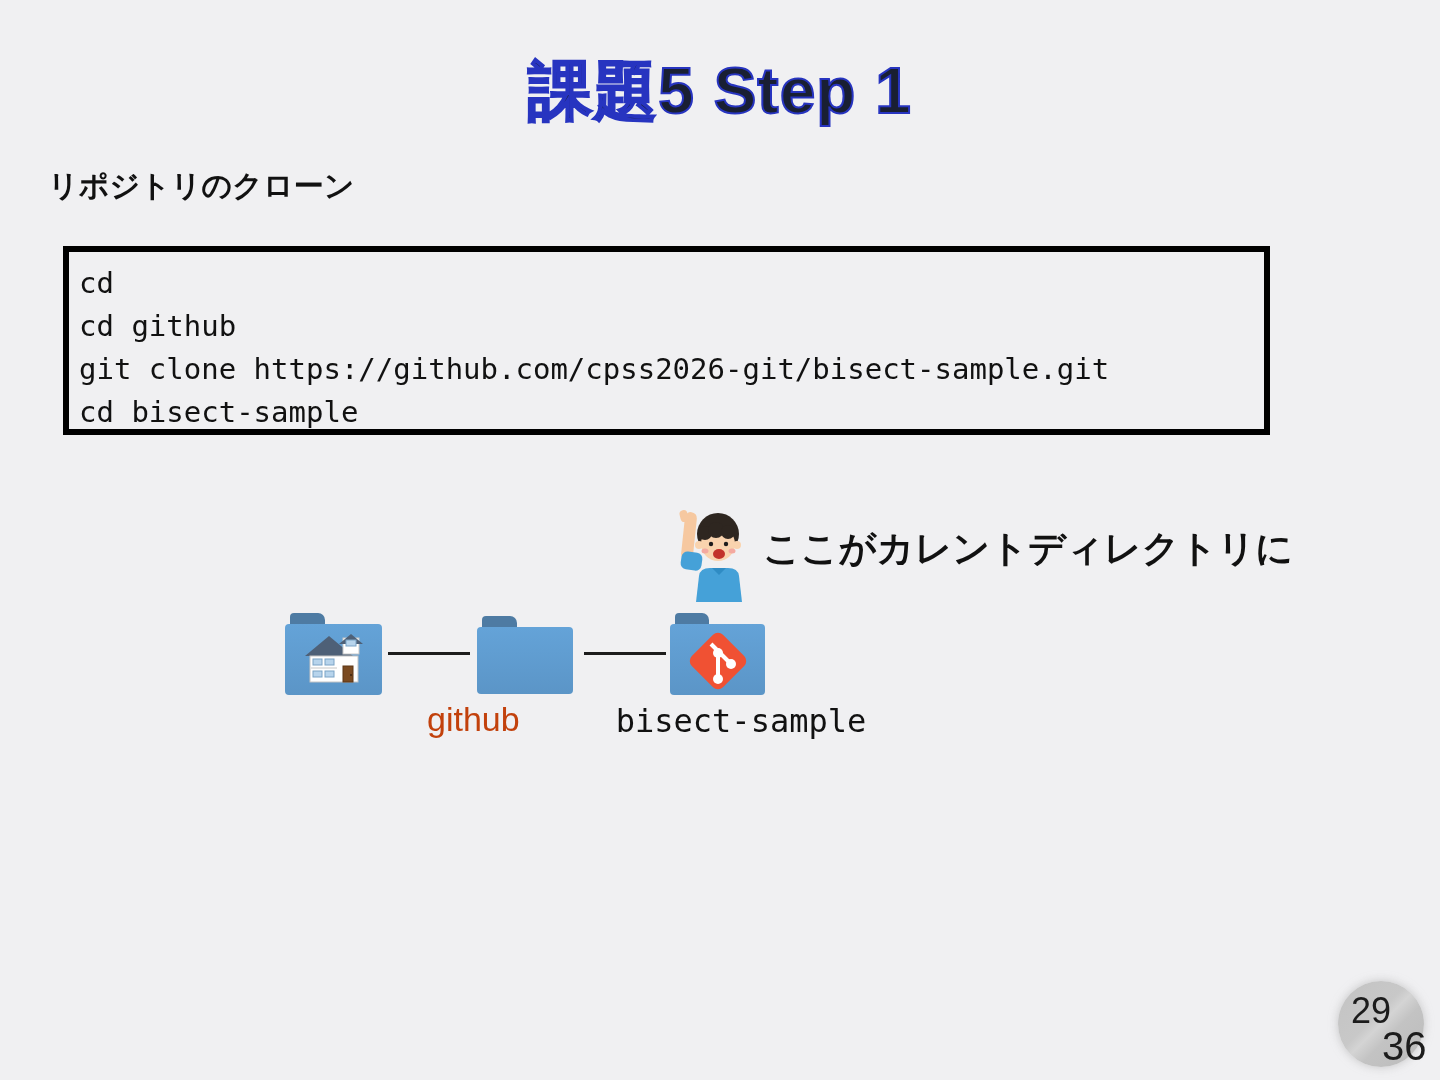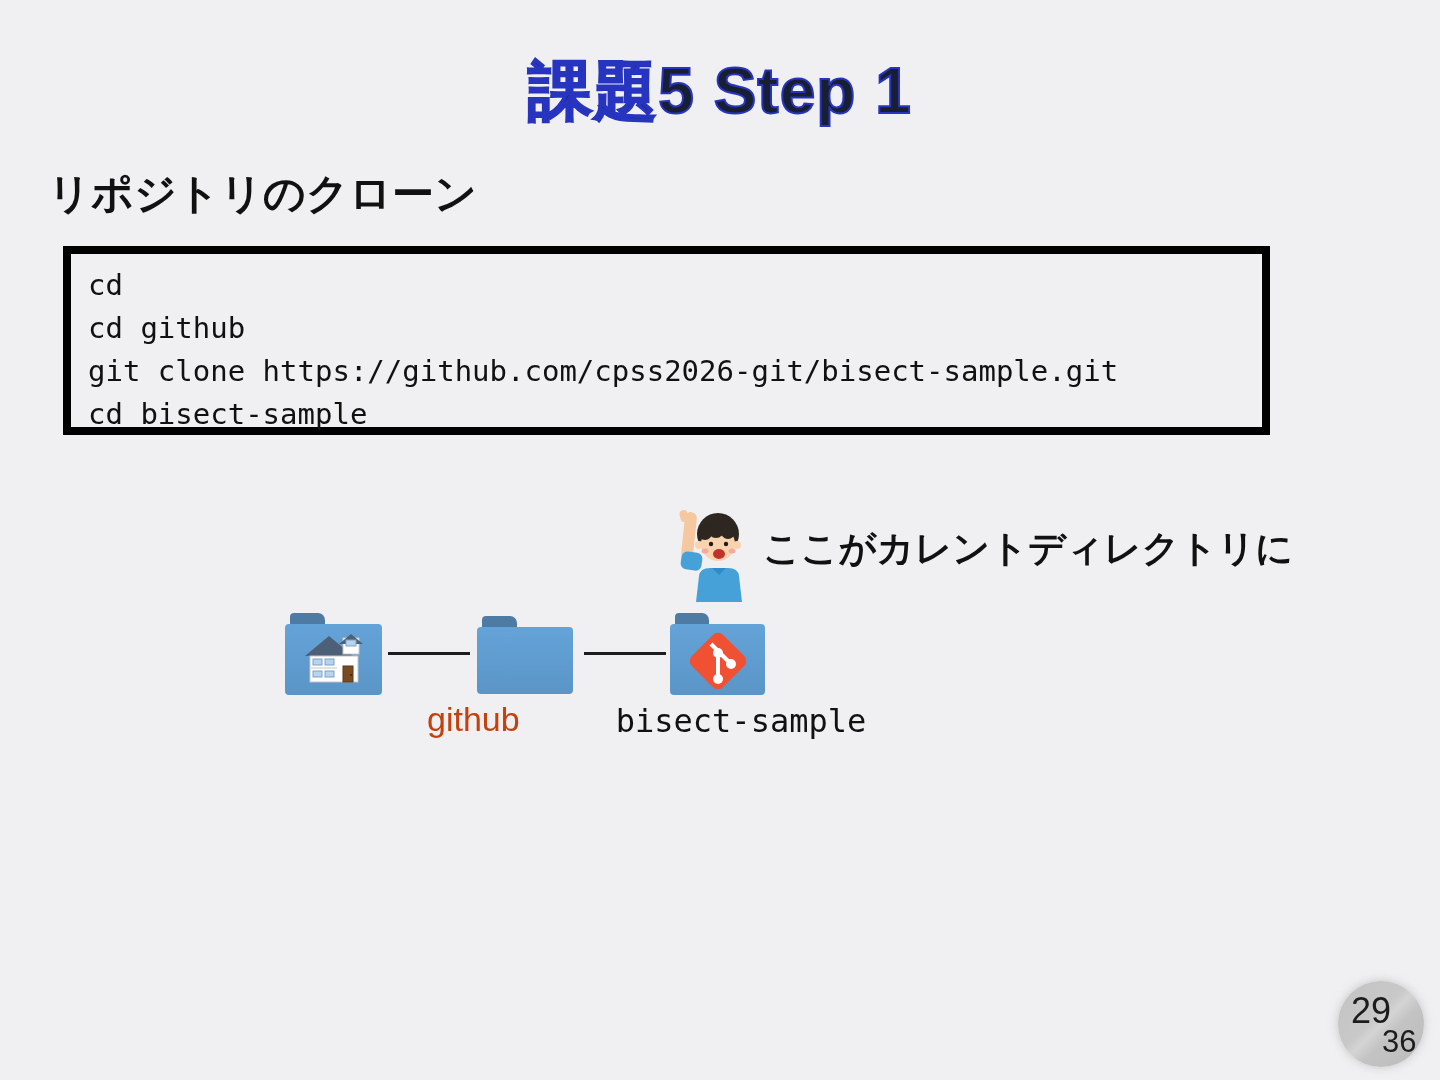--- a/index.html
+++ b/index.html
@@ -24,32 +24,32 @@
     font-weight:bold;
     letter-spacing:1px;
     color:#191f33;
     -webkit-text-stroke:2px #2734c0;
   }
 
   
   .subtitle {
     position:absolute;
     top:166px; left:48px;
-    font-size:42px;
+    font-size:30px;
     font-weight:bold;
     color:#111111;
   }
 
   
   .code-box {
     position:absolute;
     left:63px; top:246px;
     width:1207px; height:189px;
-    border:8px solid #000000;
-    padding:10px 0 0 17px;
+    border:6px solid #000000;
+    padding:10px 0 0 10px;
   }
   .code-line {
     font-family:"DejaVu Sans Mono","Liberation Mono",monospace;
     font-size:29px;
     line-height:43px;
     color:#111111;
     white-space:pre;
   }
 
   
@@ -122,21 +122,21 @@
     border-radius:50%;
     background:linear-gradient(135deg,#c3c3c3 0%,#c8c8c8 42%,#d4d4d4 50%,#c3c3c3 62%,#bbbbbb 100%);
     box-shadow:0 0 10px rgba(160,160,160,0.55);
   }
   .page-current {
     position:absolute; left:13px; top:9px;
     font-size:36px; color:#1c1c1c;
   }
   .page-total {
     position:absolute; left:44px; top:43px;
-    font-size:31px; color:#1c1c1c;
+    font-size:40px; color:#1c1c1c;
   }
 </style>
 </head>
 <body>
 
 <div class="slide">
 
   <div class="title">課題5 Step 1</div>
 
   <div class="subtitle">リポジトリのクローン</div>

